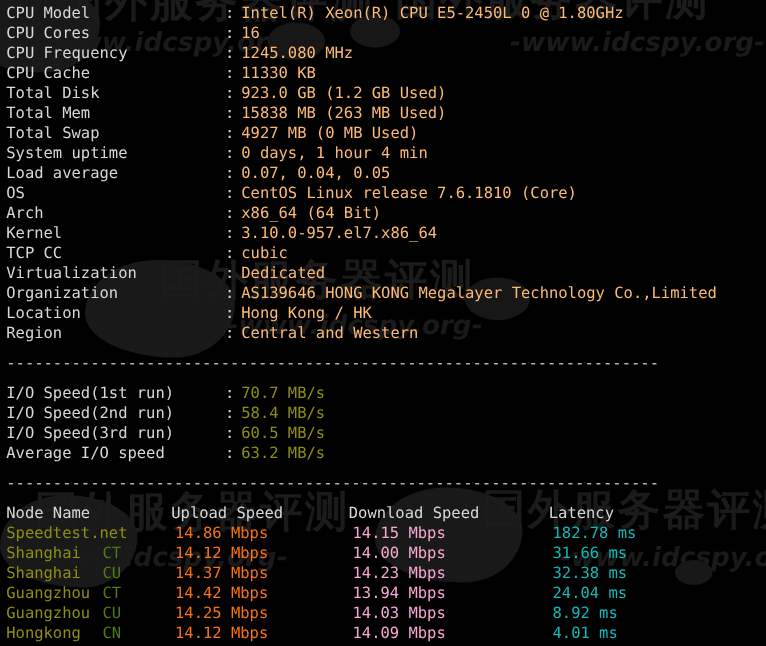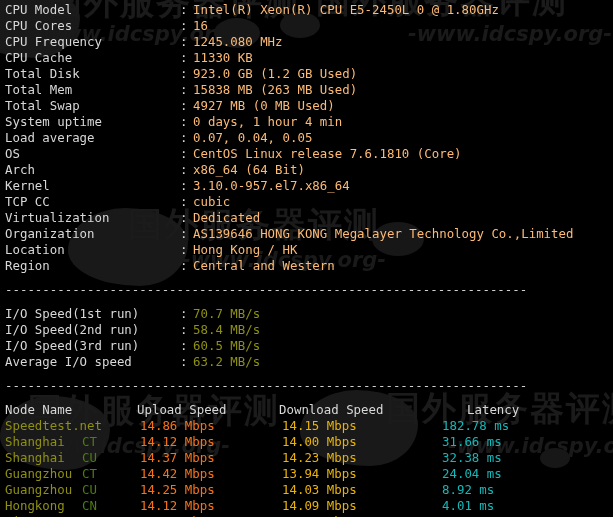--- a/index.html
+++ b/index.html
@@ -64,26 +64,26 @@
   .yel   { color: #8f8f12; }
   .sep   { color: #d0d0d0; letter-spacing: 0px; }
 
   .col-label   { display: inline-block; width: 175px; }
   .col-colon   { display: inline-block; width: 13px; }
 
   
   .n-name { display: inline-block; width: 77px; color: #8f8f12; }
   .n-cc   { display: inline-block; width: 58px; color: #4d7c0f; }
   .n-up   { display: inline-block; width: 142px; color: #f97316; }
-  .n-dn   { display: inline-block; width: 160px; color: #eab308; }
+  .n-dn   { display: inline-block; width: 160px; color: #f9a8d4; }
   .n-lt   { display: inline-block; color: #13b9b9; }
 
   .h-name { display: inline-block; width: 132px; color: #d8d8d8; }
   .h-up   { display: inline-block; width: 142px; color: #d8d8d8; }
-  .h-dn   { display: inline-block; width: 188px; color: #d8d8d8; }
+  .h-dn   { display: inline-block; width: 160px; color: #d8d8d8; }
   .h-lt   { display: inline-block; color: #d8d8d8; }
 
   .blank { height: 8px; display: block; }
 </style>
 </head>
 <body>
 
 <div id="terminal">
 
   <div class="wm-layer">

